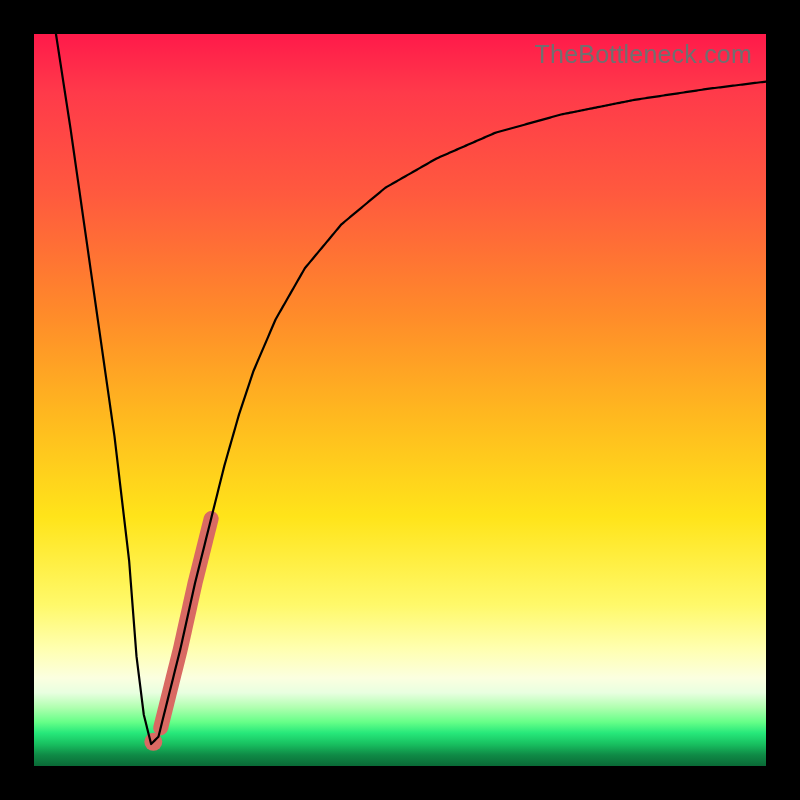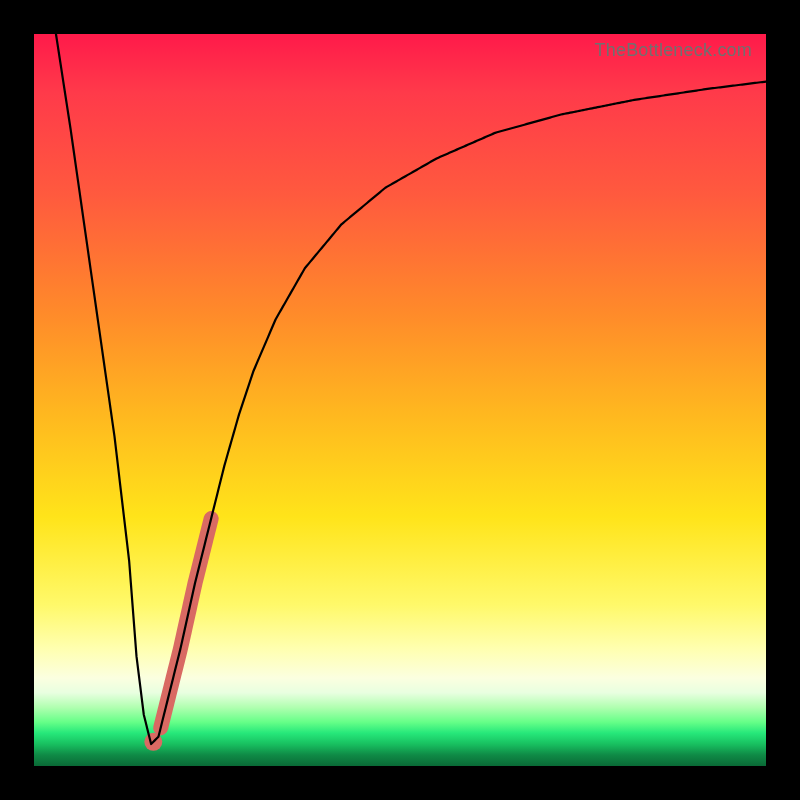--- a/index.html
+++ b/index.html
@@ -44,21 +44,21 @@
       #18c060 97%,
       #0f8a46 98.5%,
       #0a6a36 100%
     );
   }
   .watermark {
     position: absolute;
     top: 6px;
     right: 14px;
     color: #707070;
-    font-size: 18px;
+    font-size: 25px;
     font-weight: 400;
     letter-spacing: 0.2px;
     user-select: none;
   }
   svg.curve {
     position: absolute;
     left: 0;
     top: 0;
     width: 732px;
     height: 732px;

